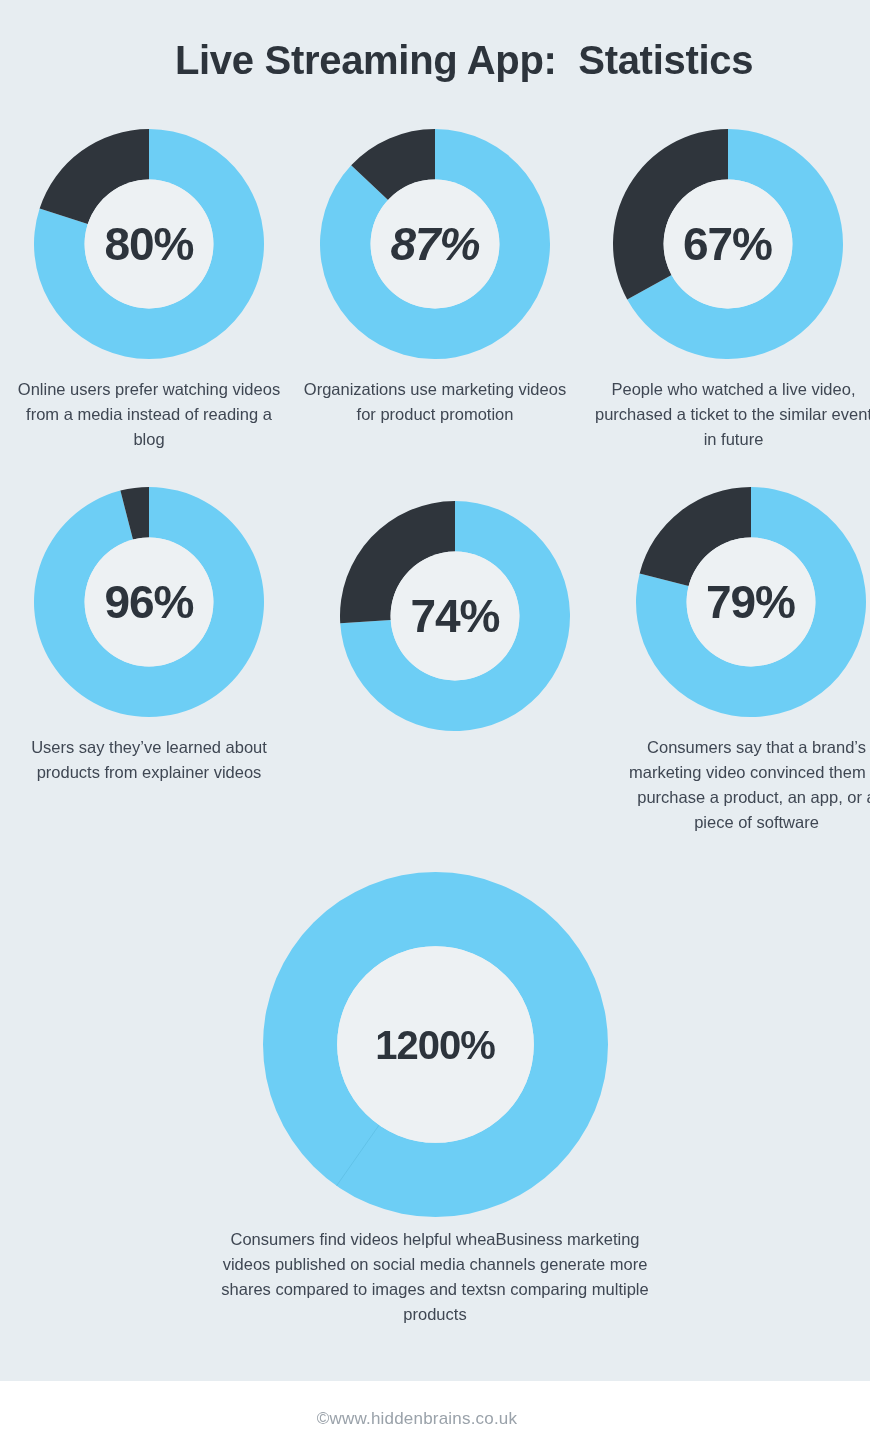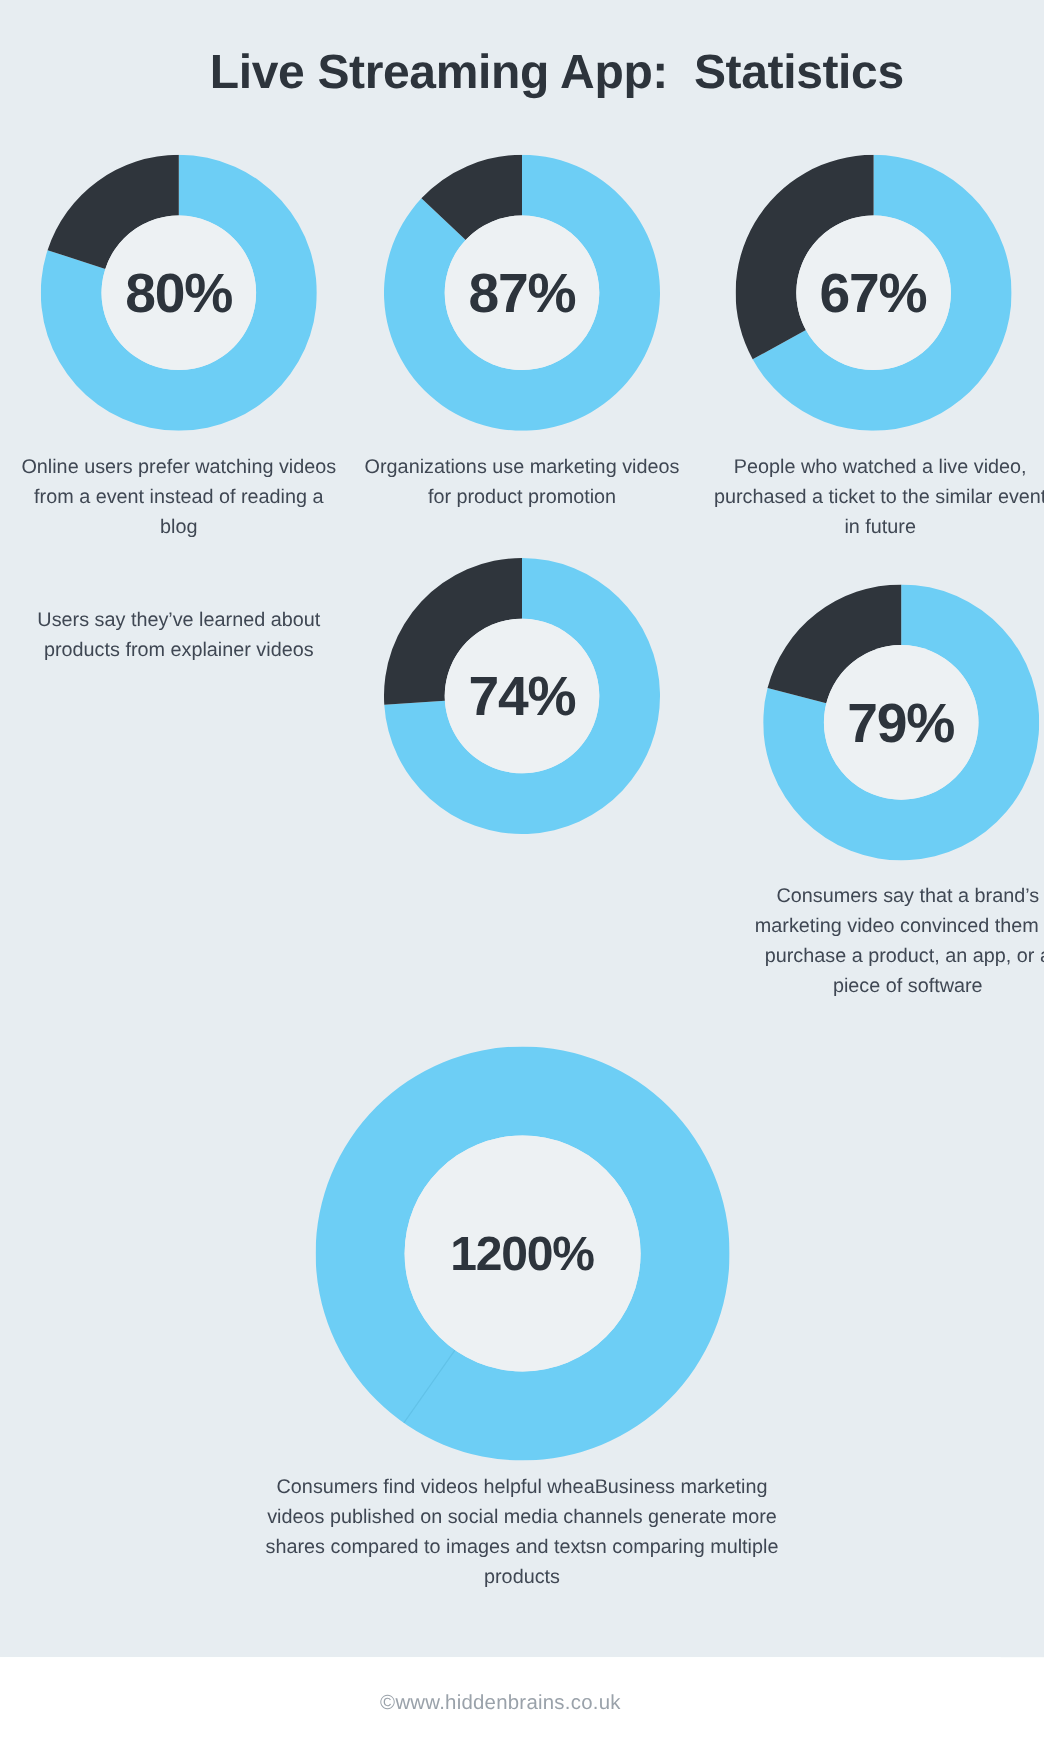--- a/index.html
+++ b/index.html
@@ -86,21 +86,21 @@
     font-size: 16.5px;
     line-height: 25px;
     color: #3f4753;
   }
 
   
   #card-0 { left: 14px;  top: 129px; width: 270px; }
   #card-1 { left: 300px; top: 129px; width: 270px; }
   #card-2 { left: 585px; top: 129px; width: 285px; }
   #card-3 { left: 14px;  top: 487px; width: 270px; }
-  #card-4 { left: 300px; top: 465px; width: 270px; }
+  #card-4 { left: 300px; top: 501px; width: 270px; align-items: flex-end; }
   #card-5 { left: 608px; top: 487px; width: 285px; }
   #card-6 { left: 175px; top: 872px; width: 520px; }
 
   #card-0 .pct, #card-1 .pct, #card-2 .pct,
   #card-3 .pct, #card-4 .pct, #card-5 .pct { font-size: 46px; }
   #card-6 .pct { font-size: 40px; }
 
   #card-6 .caption { margin-top: 10px; width: 440px; }
   #card-2 .caption, #card-5 .caption { width: 280px; margin-left: 12px; }
 
@@ -135,25 +135,25 @@
     <div class="donut-wrap" style="width: 230px; height: 230px;">
       <svg class="donut-svg" width="230" height="230" viewBox="0 0 230 230">
           <path d="M 115 0 A 115 115 0 1 1 5.628500626057345 79.46304564688101 L 53.75196035059211 95.09930556225336 A 64.4 64.4 0 1 0 115 50.599999999999994 Z" fill="#6dcef5"></path>
           <path d="M 5.628500626057345 79.46304564688101 A 115 115 0 0 1 114.99999999999999 0 L 114.99999999999999 50.599999999999994 A 64.4 64.4 0 0 0 53.75196035059211 95.09930556225336 Z" fill="#2f353c"></path>
           <circle cx="115" cy="115" r="64.4" fill="#edf1f3"></circle>
         </svg>
       <div class="donut-center">
         <span class="pct">80%</span>
       </div>
     </div>
-    <p class="caption">Online users prefer watching videos from a event instead of reading a blog</p>
+    <p class="caption">Online users prefer watching videos from a media instead of reading a blog</p>
   </div>
 
   <div class="card" id="card-1">
-    <div class="donut-wrap" style="width: 230px; height: 230px;">
+    <div class="donut-wrap" style="width: 230px; height: 230px; font-style: italic;">
       <svg class="donut-svg" width="230" height="230" viewBox="0 0 230 230">
           <path d="M 115 0 A 115 115 0 1 1 31.16860784653764 36.27708281820084 L 68.05442039406108 70.91516637819247 A 64.4 64.4 0 1 0 115 50.599999999999994 Z" fill="#6dcef5"></path>
           <path d="M 31.16860784653764 36.27708281820084 A 115 115 0 0 1 114.99999999999999 0 L 114.99999999999999 50.599999999999994 A 64.4 64.4 0 0 0 68.05442039406108 70.91516637819247 Z" fill="#2f353c"></path>
           <circle cx="115" cy="115" r="64.4" fill="#edf1f3"></circle>
         </svg>
       <div class="donut-center">
         <span class="pct">87%</span>
       </div>
     </div>
     <p class="caption">Organizations use marketing videos for product promotion</p>
@@ -167,20 +167,30 @@
           <circle cx="115" cy="115" r="64.4" fill="#edf1f3"></circle>
         </svg>
       <div class="donut-center">
         <span class="pct">67%</span>
       </div>
     </div>
     <p class="caption">People who watched a live video, purchased a ticket to the similar event in future</p>
   </div>
 
   <div class="card" id="card-3">
+    <div class="donut-wrap" style="width: 230px; height: 230px;">
+      <svg class="donut-svg" width="230" height="230" viewBox="0 0 230 230">
+          <path d="M 115 0 A 115 115 0 1 1 86.40066297604164 3.612936470207444 L 98.98437126658331 52.62324442331616 A 64.4 64.4 0 1 0 115 50.599999999999994 Z" fill="#6dcef5"></path>
+          <path d="M 86.40066297604164 3.612936470207444 A 115 115 0 0 1 114.99999999999999 0 L 114.99999999999999 50.599999999999994 A 64.4 64.4 0 0 0 98.98437126658331 52.62324442331616 Z" fill="#2f353c"></path>
+          <circle cx="115" cy="115" r="64.4" fill="#edf1f3"></circle>
+        </svg>
+      <div class="donut-center">
+        <span class="pct">96%</span>
+      </div>
+    </div>
     <p class="caption">Users say they’ve learned about products from explainer videos</p>
   </div>
 
   <div class="card" id="card-4">
     <div class="donut-wrap" style="width: 230px; height: 230px;">
       <svg class="donut-svg" width="230" height="230" viewBox="0 0 230 230">
           <path d="M 115 0 A 115 115 0 1 1 0.2269262307487736 122.22090974587111 L 50.72707868921931 119.04370945768783 A 64.4 64.4 0 1 0 115 50.599999999999994 Z" fill="#6dcef5"></path>
           <path d="M 0.2269262307487736 122.22090974587111 A 115 115 0 0 1 114.99999999999999 0 L 114.99999999999999 50.599999999999994 A 64.4 64.4 0 0 0 50.72707868921931 119.04370945768783 Z" fill="#2f353c"></path>
           <circle cx="115" cy="115" r="64.4" fill="#edf1f3"></circle>
         </svg>

